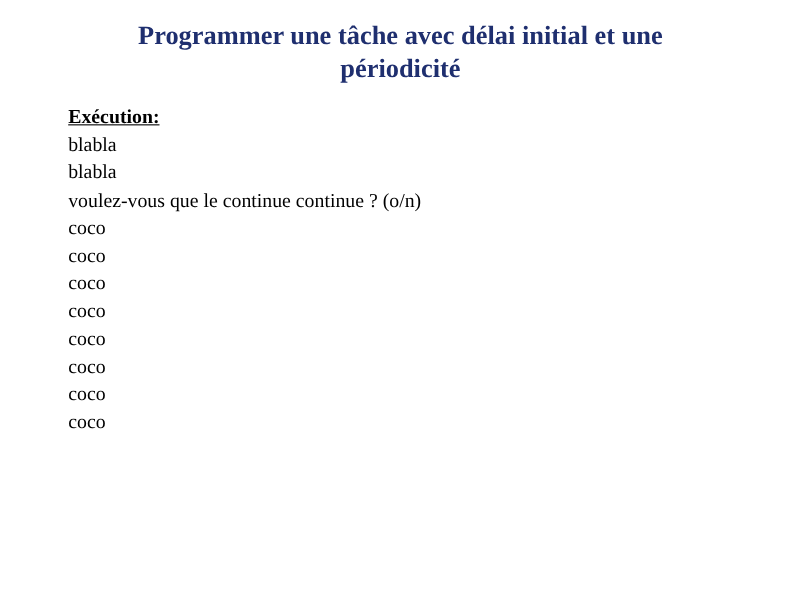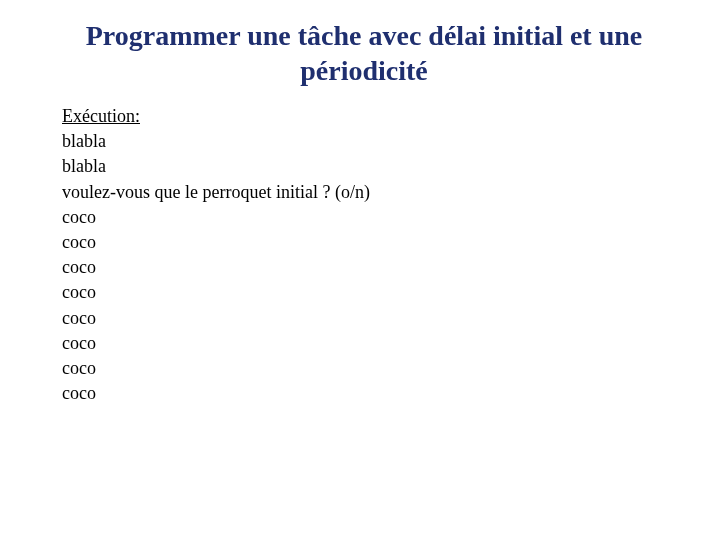--- a/index.html
+++ b/index.html
@@ -9,51 +9,51 @@
     }
     body {
       width: 720px;
       height: 540px;
       background: #ffffff;
       font-family: "Times New Roman", Times, serif;
       padding: 18px 0 0 0;
     }
     .title {
       color: #1f2f6f;
-      font-size: 28px;
+      font-size: 24px;
       font-weight: bold;
       text-align: center;
       line-height: 1.25;
       padding: 0 60px 0 68px;
       margin-bottom: 16px;
     }
     .content {
       padding-left: 62px;
       font-size: 18px;
       color: #000000;
       line-height: 1.4;
     }
     .section-header {
-      font-weight: normal;
+      font-weight: bold;
       text-decoration: underline;
     }
     .line {
       display: block;
     }
   </style>
 </head>
 <body>
 
 <h1 class="title">Programmer une tâche avec délai initial et une périodicité</h1>
 
 <div class="content">
   <span class="section-header line">Exécution:</span>
   <span class="line">blabla</span>
   <span class="line">blabla</span>
-  <span class="line">voulez-vous que le perroquet initial ? (o/n)</span>
+  <span class="line">voulez-vous que le continue continue ? (o/n)</span>
   <span class="line">coco</span>
   <span class="line">coco</span>
   <span class="line">coco</span>
   <span class="line">coco</span>
   <span class="line">coco</span>
   <span class="line">coco</span>
   <span class="line">coco</span>
   <span class="line">coco</span>
 </div>
 

